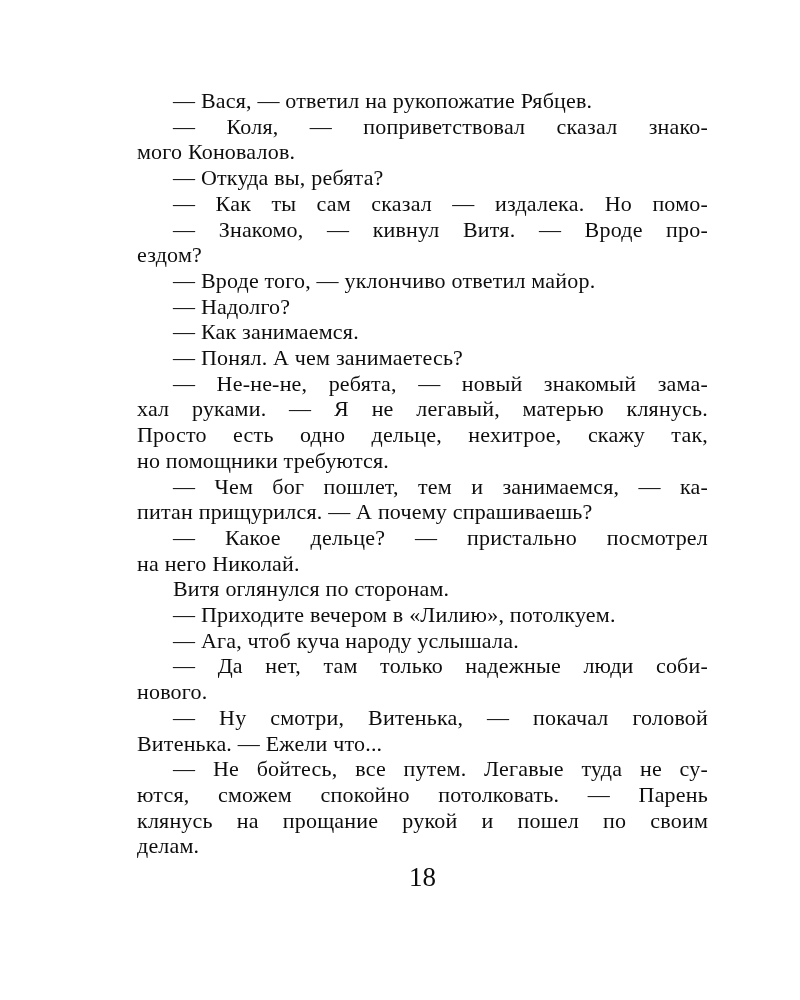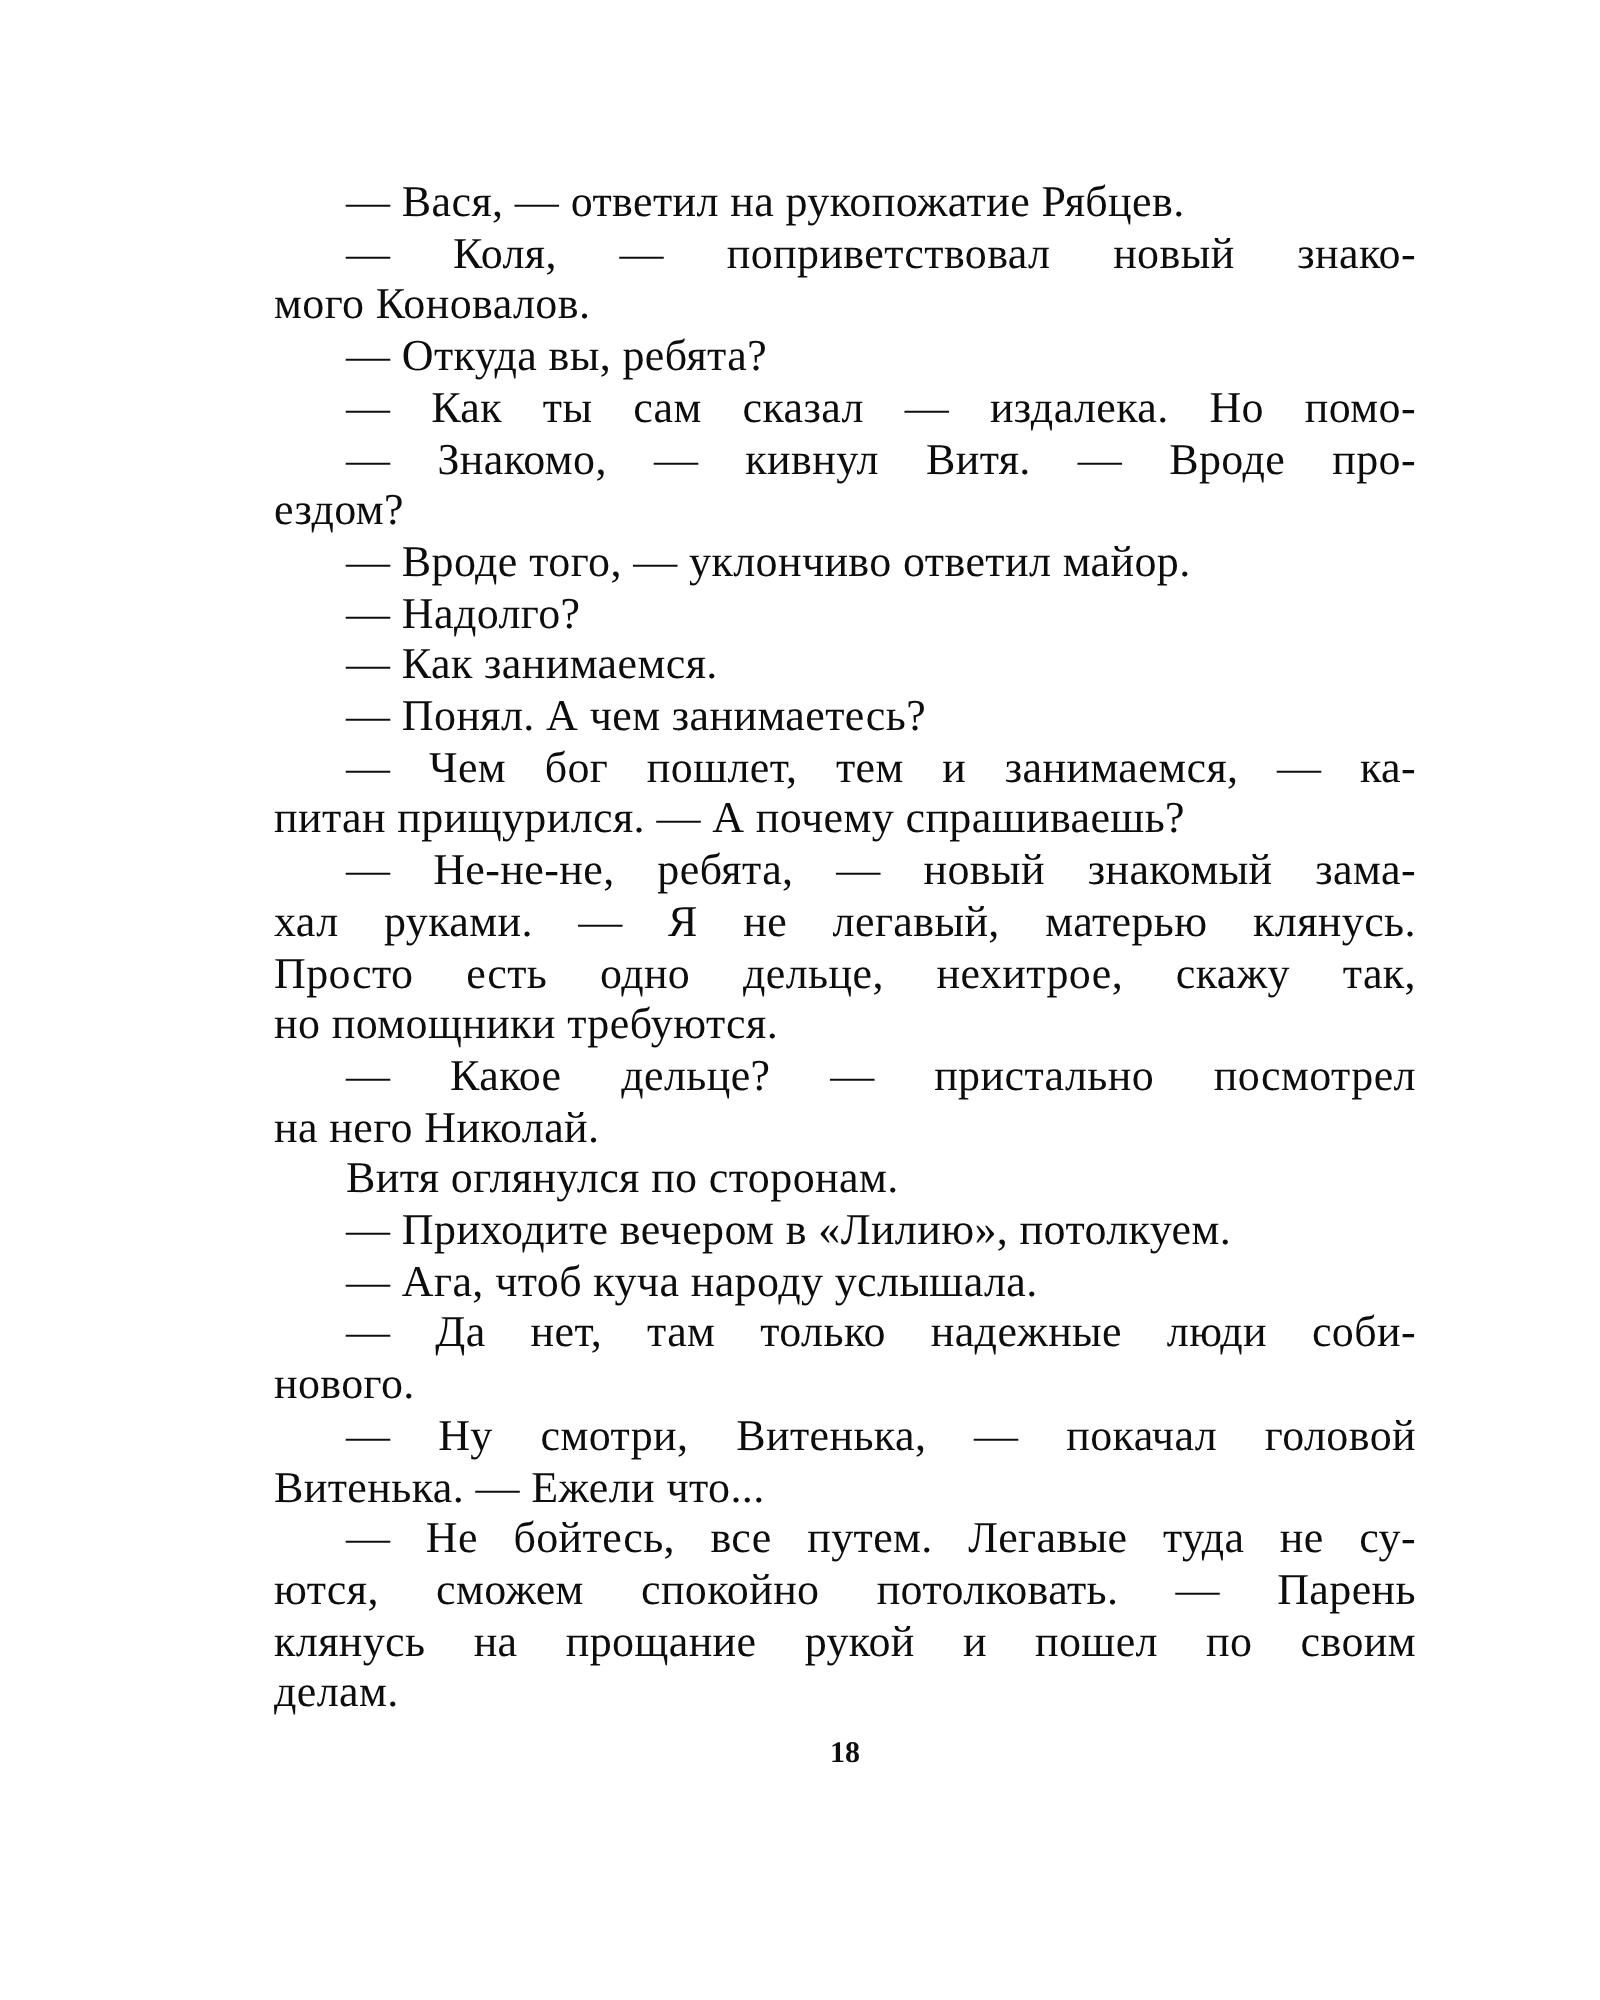--- a/index.html
+++ b/index.html
@@ -37,35 +37,35 @@
   }
   .line.first {
     padding-left: 36px;
   }
   .line.last {
     text-align-last: left;
   }
   .page-number {
     margin-top: 6px;
     text-align: center;
-    font-size: 15px;
-    font-weight: bold;
+    font-size: 27px;
+    font-weight: normal;
     line-height: 24px;
   }
 </style>
 </head>
 <body>
 
 <div class="book-page">
   <div class="text-block">
       <div class="paragraph">
         <div class="line first last">— Вася, — ответил на рукопожатие Рябцев.</div>
       </div>
       <div class="paragraph">
-        <div class="line first">— Коля, — поприветствовал новый знако-</div>
+        <div class="line first">— Коля, — поприветствовал сказал знако-</div>
         <div class="line last">мого Коновалов.</div>
       </div>
       <div class="paragraph">
         <div class="line first last">— Откуда вы, ребята?</div>
       </div>
       <div class="paragraph">
         <div class="line first">— Как ты сам сказал — издалека. Но помо-</div>
       </div>
       <div class="paragraph">
         <div class="line first">— Знакомо, — кивнул Витя. — Вроде про-</div>
@@ -77,28 +77,28 @@
       <div class="paragraph">
         <div class="line first last">— Надолго?</div>
       </div>
       <div class="paragraph">
         <div class="line first last">— Как занимаемся.</div>
       </div>
       <div class="paragraph">
         <div class="line first last">— Понял. А чем занимаетесь?</div>
       </div>
       <div class="paragraph">
-        <div class="line first">— Чем бог пошлет, тем и занимаемся, — ка-</div>
-        <div class="line last">питан прищурился. — А почему спрашиваешь?</div>
-      </div>
-      <div class="paragraph">
         <div class="line first">— Не-не-не, ребята, — новый знакомый зама-</div>
         <div class="line">хал руками. — Я не легавый, матерью клянусь.</div>
         <div class="line">Просто есть одно дельце, нехитрое, скажу так,</div>
         <div class="line last">но помощники требуются.</div>
+      </div>
+      <div class="paragraph">
+        <div class="line first">— Чем бог пошлет, тем и занимаемся, — ка-</div>
+        <div class="line last">питан прищурился. — А почему спрашиваешь?</div>
       </div>
       <div class="paragraph">
         <div class="line first">— Какое дельце? — пристально посмотрел</div>
         <div class="line last">на него Николай.</div>
       </div>
       <div class="paragraph">
         <div class="line first last">Витя оглянулся по сторонам.</div>
       </div>
       <div class="paragraph">
         <div class="line first last">— Приходите вечером в «Лилию», потолкуем.</div>

